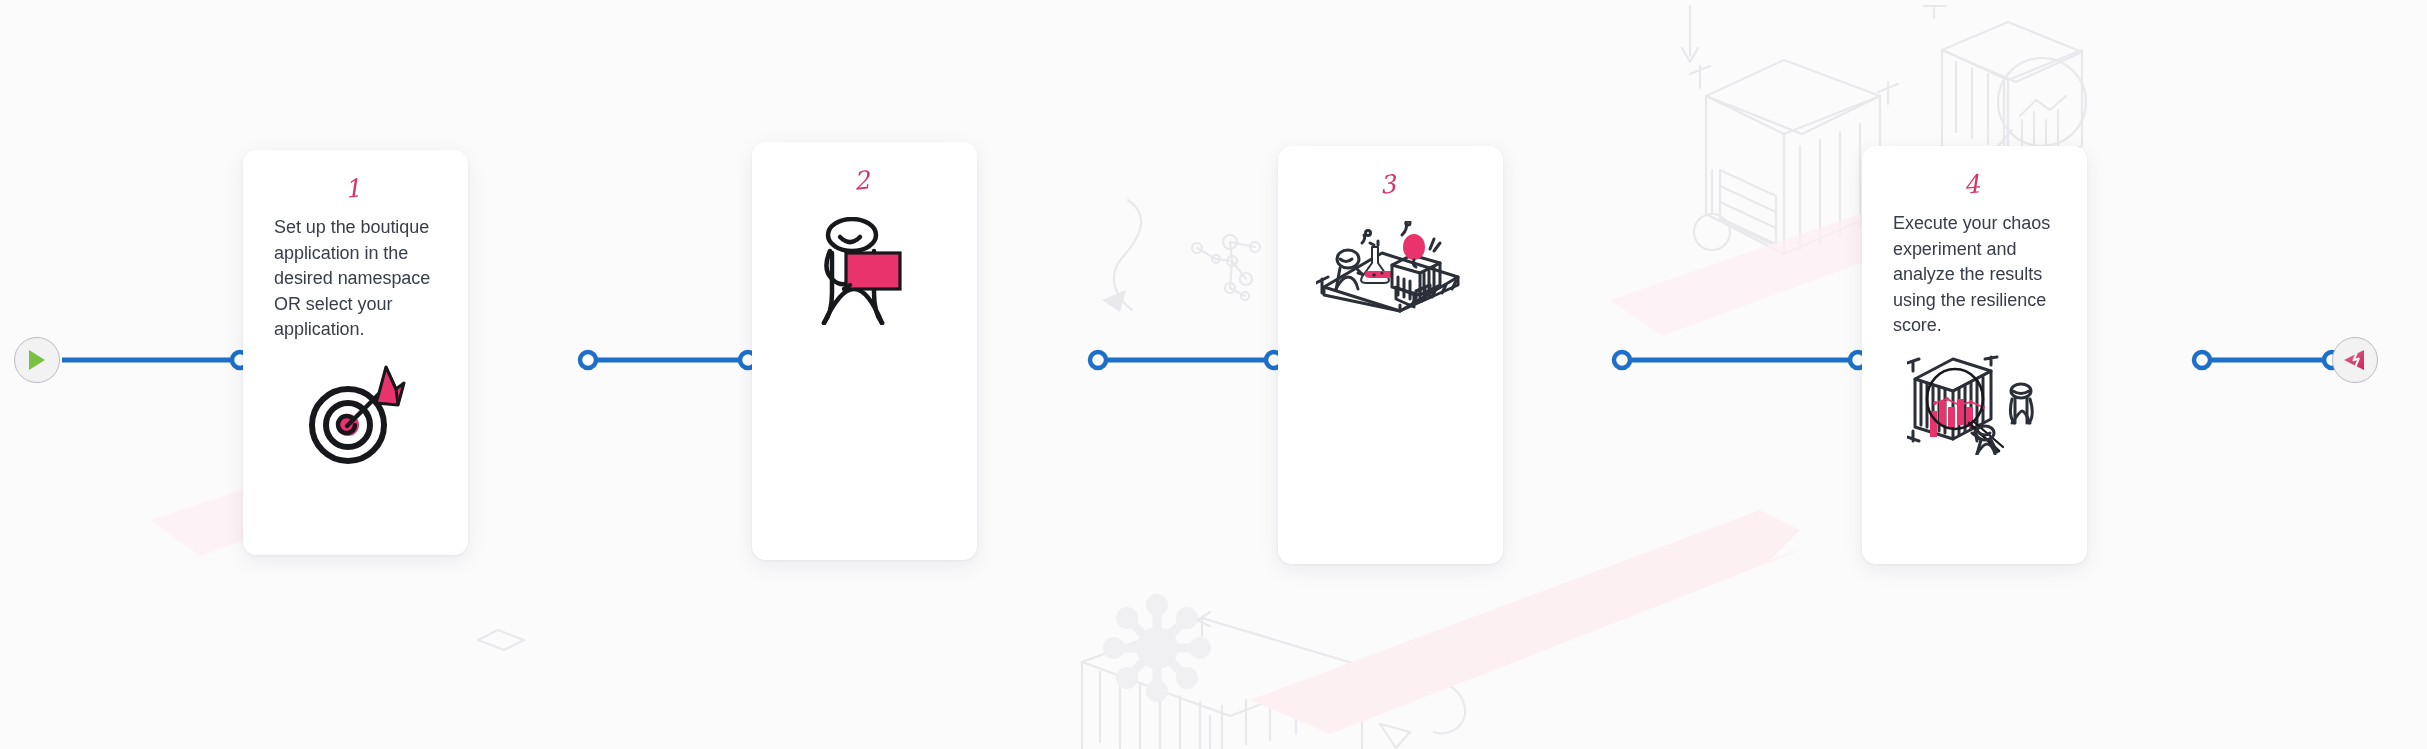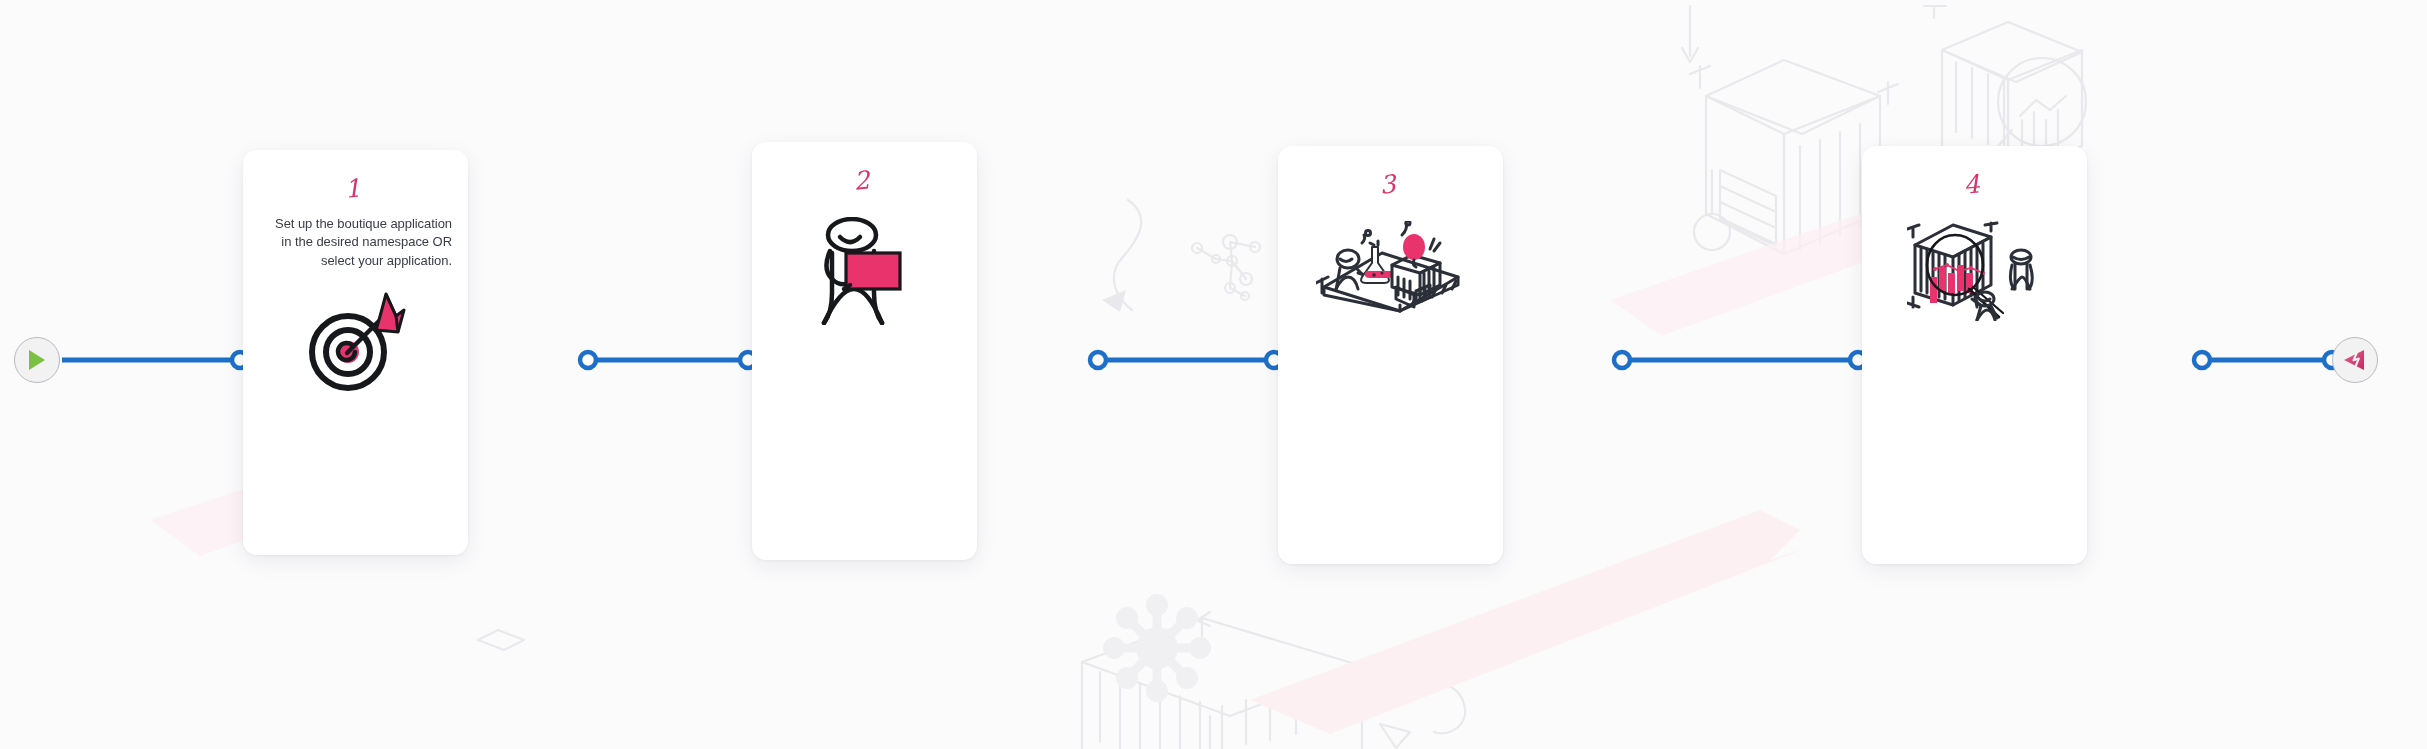--- a/index.html
+++ b/index.html
@@ -48,23 +48,23 @@
     font-weight:400;
     font-style:italic;
     font-family:"DejaVu Serif", serif;
     letter-spacing:.5px;
     margin-bottom:14px;
     transform:rotate(-6deg) skewX(-4deg);
     user-select:none;
   }
   .card-text{
     color:#383d49;
-    font-size:13px;
+    font-size:18px;
     line-height:1.42;
-    text-align:right;
+    text-align:left;
     letter-spacing:-0.05px;
     margin:0 0 6px 15px;
   }
   .card-art{
     margin-top:10px;
     display:flex;align-items:center;justify-content:center;
     flex:0 0 auto;
   }
 
   
@@ -284,20 +284,21 @@
         <path d="M98 39 q-2 5 2 7" class="sketch" stroke-width="1.6"></path>
         <path d="M86 14 q6 -6 4 -12" class="sketch" stroke-width="1.6"></path>
         <circle cx="92" cy="2" r="2" class="sketch" stroke-width="1.6"></circle>
         <path d="M118 18 l-4 10 M124 22 l-6 8" class="sketch" stroke-width="1.6"></path>
       </svg>
     </div>
   </div>
 
   <div class="card" id="step-card-4">
     <div class="card-num">4</div>
+    <p class="card-text">Execute your chaos experiment and analyze the results using the resilience score.</p>
     <div class="card-art">
       <svg width="136" height="100" viewBox="0 0 136 100">
 
         <g class="sketch" stroke-width="1.7">
           <path d="M8 24 L46 4 L84 16 L46 36 Z"></path>
           <path d="M8 24 l0 48 L46 84 l0 -48"></path>
           <path d="M46 36 l38 -20 l0 48 l-38 20"></path>
           <path d="M14 26 l0 44 M20 28 l0 44 M26 30 l0 44 M32 32 l0 44 M38 34 l0 44"></path>
           <path d="M52 34 l0 46 M58 31 l0 46 M64 28 l0 46 M70 25 l0 46 M76 22 l0 46"></path>
           <path d="M6 16 l0 -10 M0 8 l12 -4"></path>

